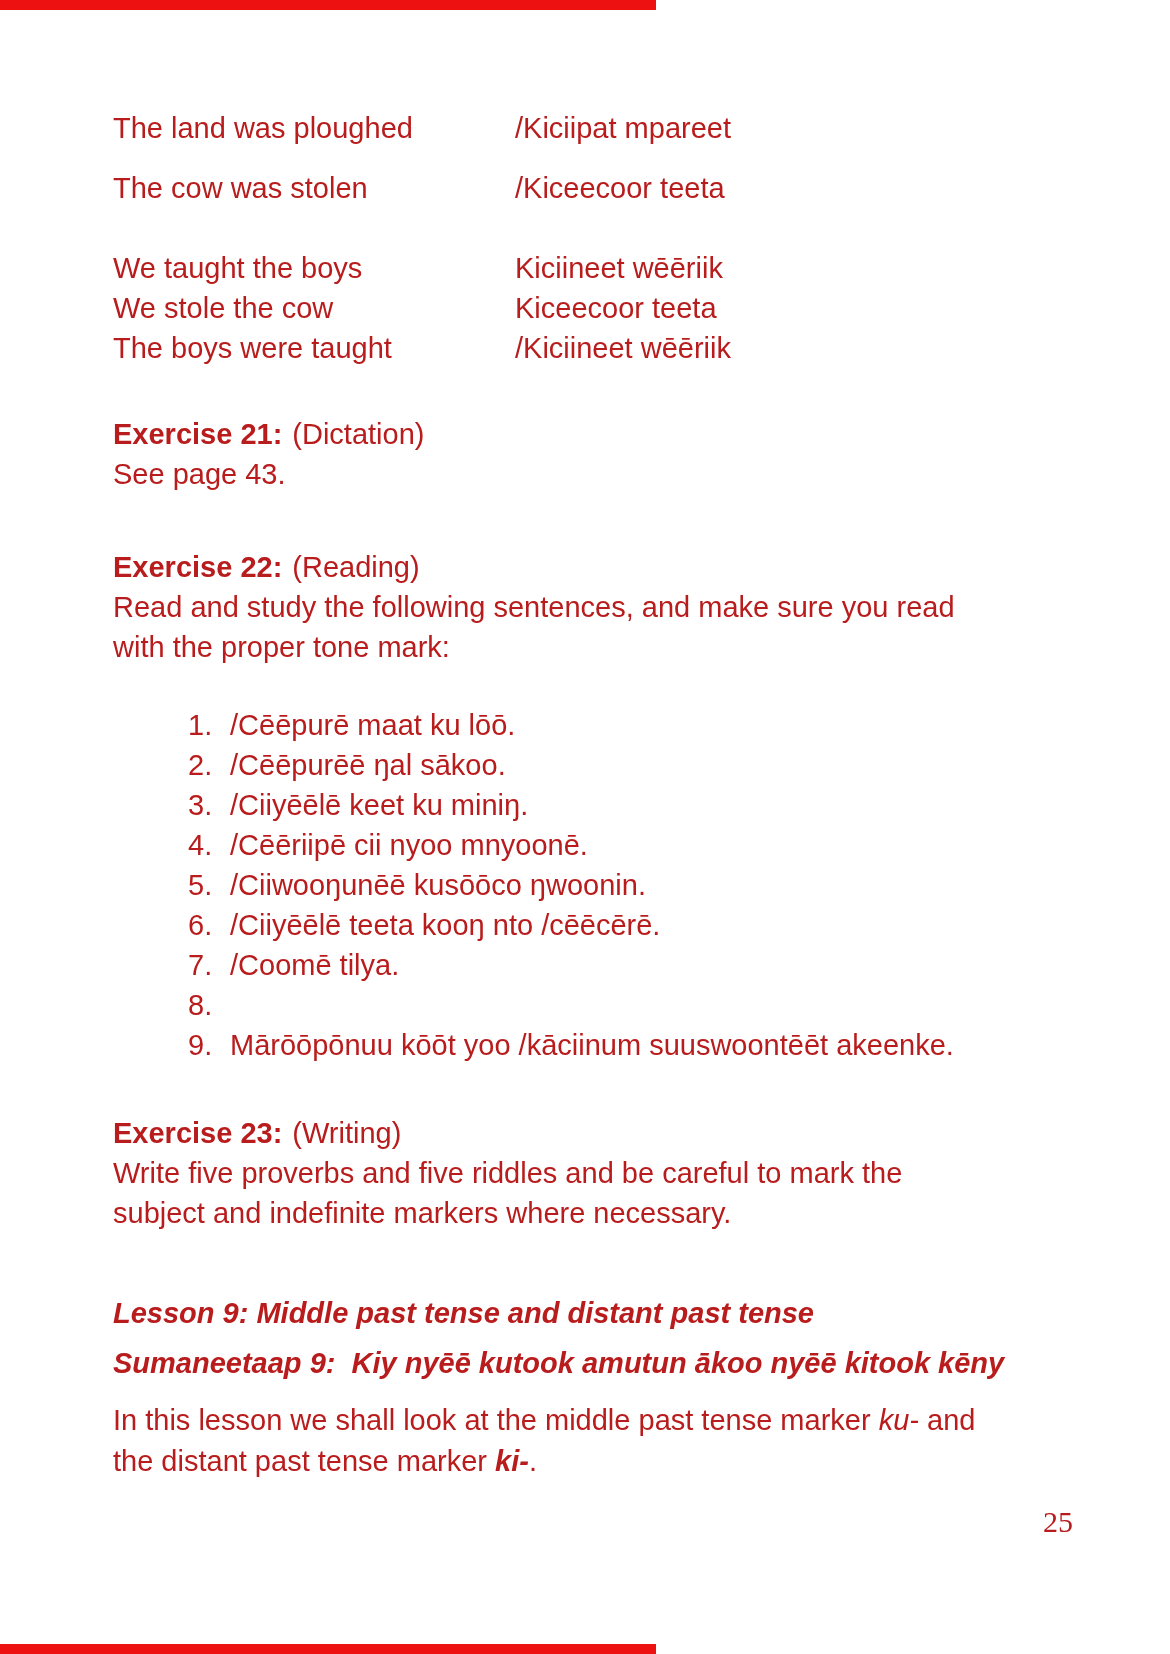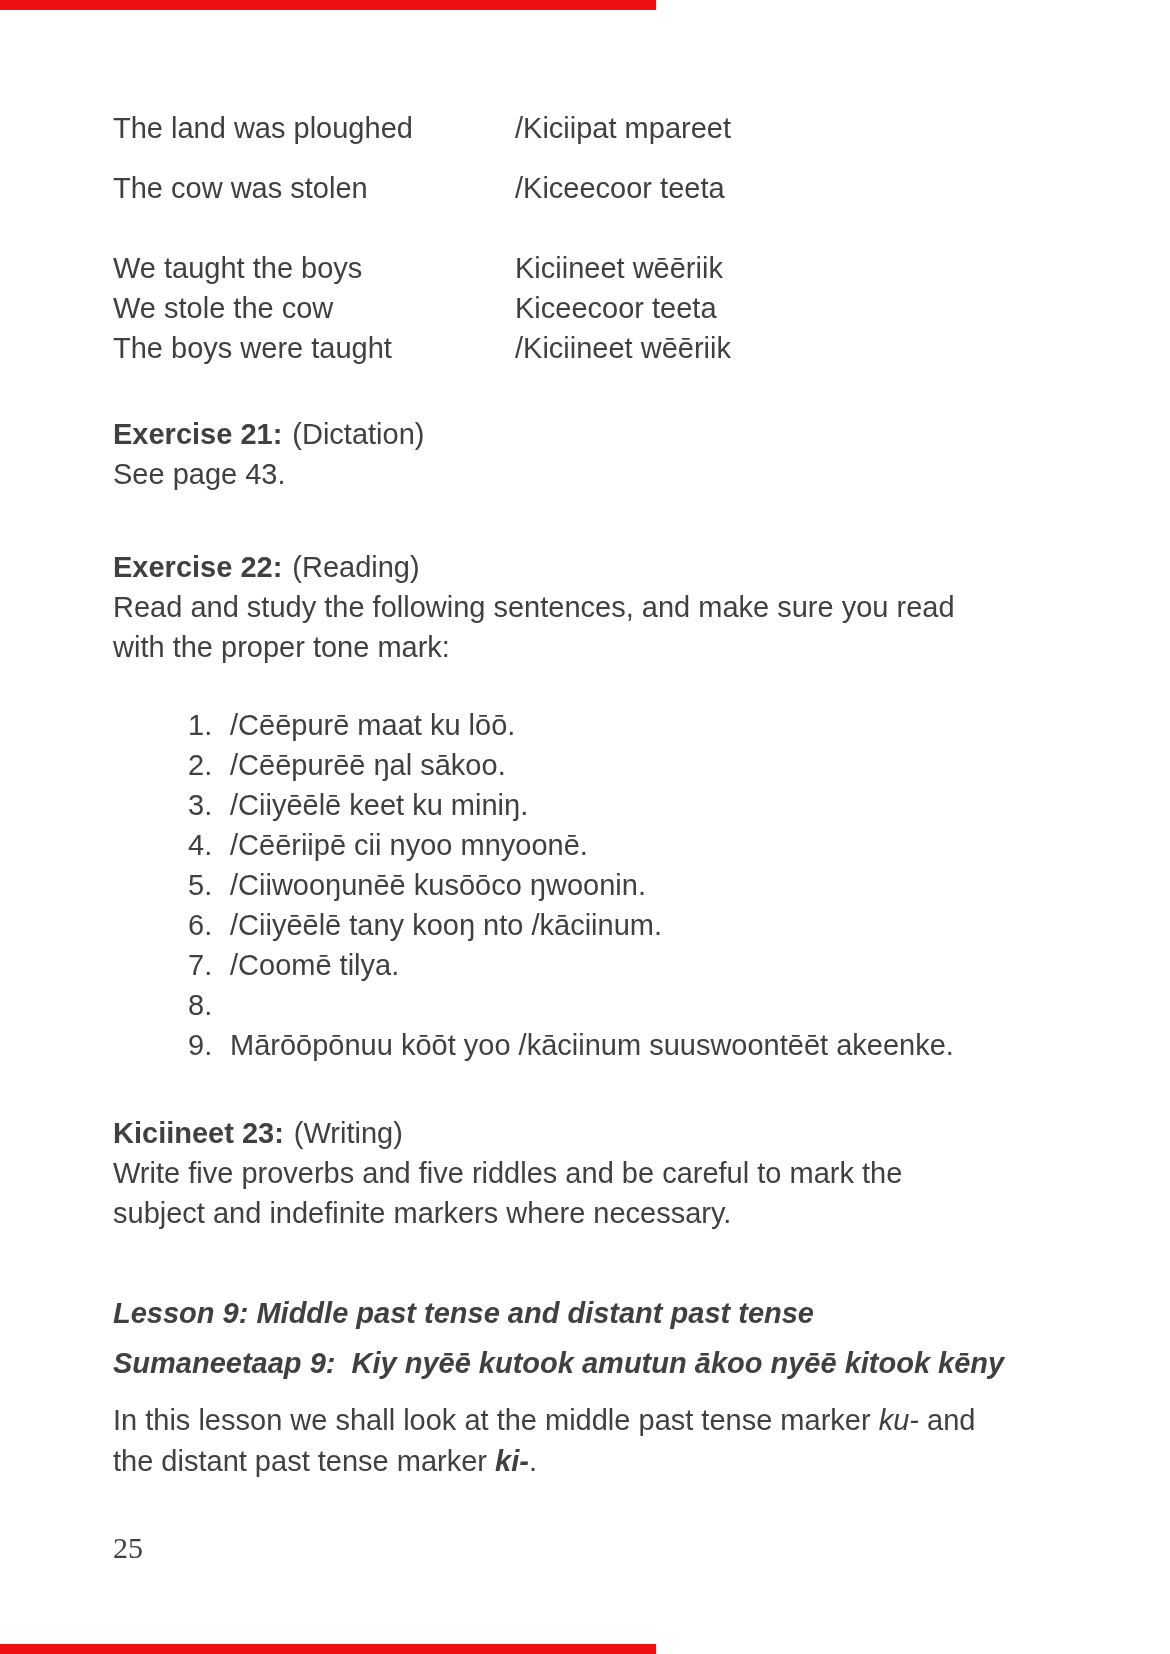--- a/index.html
+++ b/index.html
@@ -3,21 +3,21 @@
 <meta charset="utf-8">
 <style>
   html,body { margin:0; padding:0; }
   .page {
     position:relative;
     width:1170px;
     height:1654px;
     background:#ffffff;
     overflow:hidden;
     font-family:"Liberation Sans", sans-serif;
-    color:#404040;
+    color:#b91c1c;
     font-size:29px;
     line-height:40px;
   }
   .red-bar {
     position:absolute;
     left:0;
     width:656px;
     height:10px;
     background:#ee1111;
   }
@@ -57,22 +57,22 @@
     line-height:44px;
     white-space:pre-wrap;
     margin-top:19px;
   }
   .lesson-heading.native { margin-top:6px; }
   .lesson-intro { margin-top:15px; line-height:41px; }
   .italic { font-style:italic; }
   .bold-italic { font-style:italic; font-weight:bold; }
 
   .page-number {
-    margin-top:46px;
-    text-align:left;
+    margin-top:20px;
+    text-align:right;
     font-family:"Liberation Serif", serif;
     font-size:30px;
     line-height:40px;
   }
 </style>
 </head>
 <body>
 
 <div class="page">
 
@@ -134,38 +134,38 @@
       <div class="list-row">
         <span class="list-num">4.</span>
           <span>/Cēēriipē cii nyoo mnyoonē.</span>
       </div>
       <div class="list-row">
         <span class="list-num">5.</span>
           <span>/Ciiwooŋunēē kusōōco ŋwoonin.</span>
       </div>
       <div class="list-row">
         <span class="list-num">6.</span>
-          <span>/Ciiyēēlē tany kooŋ nto /kāciinum.</span>
+          <span>/Ciiyēēlē teeta kooŋ nto /cēēcērē.</span>
       </div>
       <div class="list-row">
         <span class="list-num">7.</span>
           <span>/Coomē tilya.</span>
       </div>
       <div class="list-row">
         <span class="list-num">8.</span>
       </div>
       <div class="list-row">
         <span class="list-num">9.</span>
           <span>Mārōōpōnuu kōōt yoo /kāciinum suuswoontēēt akeenke.</span>
       </div>
     </section>
 
     <section class="section-23">
       <div class="body-line">
-        <span class="sec-title">Kiciineet 23:</span><span>(Writing)</span>
+        <span class="sec-title">Exercise 23:</span><span>(Writing)</span>
       </div>
       <span class="body-line">Write five proverbs and five riddles and be careful to mark the</span>
       <span class="body-line">subject and indefinite markers where necessary.</span>
     </section>
 
     <section class="lesson-block">
       <div class="lesson-heading">Lesson 9: Middle past tense and distant past tense</div>
       <div class="lesson-heading native">Sumaneetaap 9:  Kiy nyēē kutook amutun ākoo nyēē kitook kēny</div>
       <div class="lesson-intro">
         <span class="body-line"><span>In this lesson we shall look at the middle past tense marker </span><span class="italic">ku-</span><span> and</span></span>

